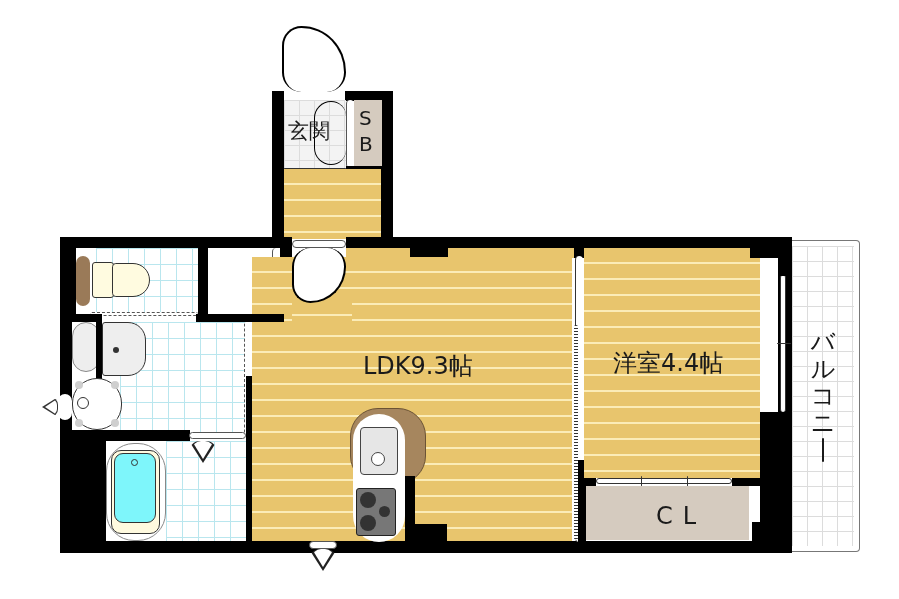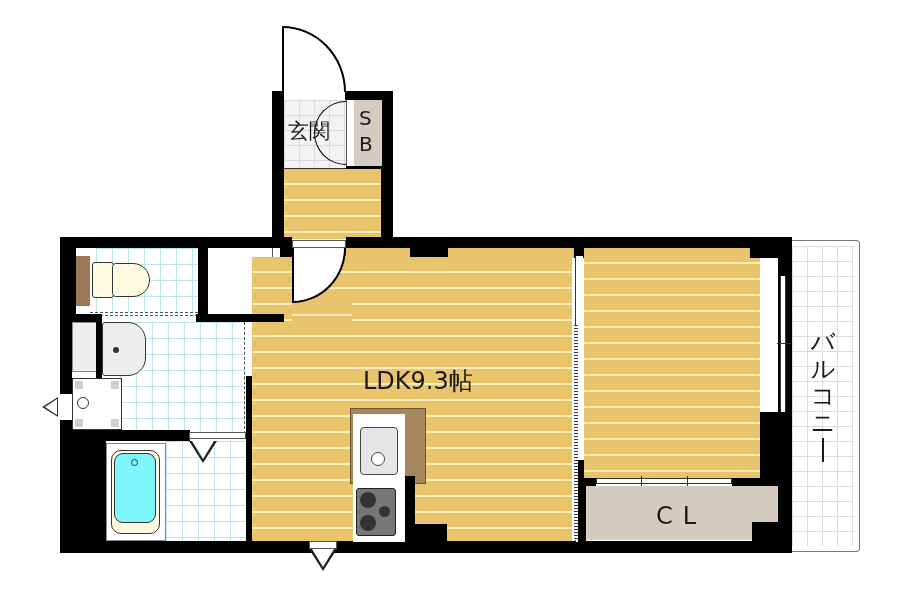--- a/index.html
+++ b/index.html
@@ -1,18 +1,18 @@
 <!DOCTYPE html>
 <html><head>
 <meta charset="utf-8">
 <style>
   * { box-sizing: border-box; margin: 0; padding: 0; }
   html, body { width: 899px; height: 599px; background: #ffffff; overflow: hidden; }
   body { position: relative; font-family: "DejaVu Sans", sans-serif; }
-  .abs { position: absolute; }
+  .abs { position: absolute; border-radius: 28px; }
   .wall { position: absolute; background: #000; }
   .wood {
     position: absolute;
     background-color: #e8c56d;
     background-image: repeating-linear-gradient(to bottom, #e8c56d 0px, #e8c56d 14px, #fbecb7 14px, #fbecb7 16px);
   }
   .tile {
     position: absolute;
     background-color: #ffffff;
     background-image:
@@ -119,21 +119,21 @@
   <div class="abs" style="left:192px;top:441px;width:0;height:0;border-left:11px solid transparent;border-right:11px solid transparent;border-top:18px solid #fff;"></div>
 
   <div class="wood" style="left:252px;top:257px;width:320px;height:284px;"></div>
   <div class="wood" style="left:346px;top:248px;width:64px;height:10px;"></div>
   <div class="wood" style="left:448px;top:248px;width:126px;height:10px;"></div>
   <div class="wood" style="left:292px;top:300px;width:60px;height:24px;"></div>
 
   <div class="abs" style="left:292px;top:248px;width:54px;height:55px;border-right:2px solid #000;border-bottom:2px solid #000;border-left:2px solid #000;border-bottom-right-radius:54px 55px;background:#fff;"></div>
   <div class="wall" style="left:196px;top:314px;width:88px;height:8px;"></div>
 
-  <span class="label" style="left:363px;top:369px;font-size:24px;">LDK9.3帖</span>
+  <span class="label" style="left:363px;top:354px;font-size:24px;">LDK9.3帖</span>
 
   <div class="abs" style="left:350px;top:408px;width:76px;height:76px;background:#a6865e;border:1px solid #6b5335;"></div>
   <div class="abs" style="left:353px;top:414px;width:52px;height:128px;background:#fff;"></div>
   <div class="abs" style="left:360px;top:427px;width:38px;height:48px;background:#e6e6e6;border:1.5px solid #444;border-radius:4px;">
     <div class="abs" style="left:10px;top:24px;width:14px;height:14px;border:1.5px solid #444;border-radius:50%;background:#fff;"></div>
   </div>
   <div class="abs" style="left:356px;top:488px;width:40px;height:48px;background:#777;border:1.5px solid #222;border-radius:3px;">
     <div class="abs" style="left:3px;top:3px;width:16px;height:16px;background:#333;border-radius:50%;"></div>
     <div class="abs" style="left:3px;top:26px;width:16px;height:16px;background:#333;border-radius:50%;"></div>
     <div class="abs" style="left:22px;top:17px;width:11px;height:11px;background:#333;border-radius:50%;"></div>
@@ -150,28 +150,29 @@
   <div class="abs" style="left:574px;top:325px;width:4px;height:215px;background:repeating-linear-gradient(to bottom,#333 0px,#333 1px,#fff 1px,#fff 3px);"></div>
   <div class="wall" style="left:578px;top:460px;width:8px;height:82px;"></div>
 
   <div class="wood" style="left:584px;top:248px;width:176px;height:230px;"></div>
   <div class="wall" style="left:750px;top:248px;width:28px;height:10px;"></div>
   <div class="abs" style="left:780px;top:275px;width:6px;height:137px;background:#fff;border-left:1px solid #333;border-right:1px solid #333;"></div>
   <div class="abs" style="left:777px;top:343px;width:14px;height:1px;background:#333;"></div>
   <div class="wall" style="left:760px;top:412px;width:32px;height:140px;"></div>
   <div class="wall" style="left:778px;top:248px;width:14px;height:28px;"></div>
 
+  <span class="label" style="left:613px;top:351px;font-size:24px;">洋室4.4帖</span>
 
   <div class="wall" style="left:584px;top:478px;width:12px;height:8px;"></div>
   <div class="abs" style="left:596px;top:478px;width:136px;height:6px;background:#fff;border:1px solid #333;">
     <div class="abs" style="left:44px;top:-3px;width:1px;height:10px;background:#333;"></div>
     <div class="abs" style="left:90px;top:-3px;width:1px;height:10px;background:#333;"></div>
   </div>
   <div class="wall" style="left:732px;top:478px;width:30px;height:8px;"></div>
-  <div class="storage" style="left:586px;top:486px;width:192px;height:54px;">
+  <div class="storage" style="left:586px;top:486px;width:163px;height:54px;">
     <span class="label" style="left:70px;top:18px;font-size:24px;letter-spacing:10px;">CL</span>
   </div>
   <div class="wall" style="left:752px;top:522px;width:26px;height:20px;"></div>
 
   <div class="abs" style="left:792px;top:240px;width:68px;height:312px;background:#fff;border:1.5px solid #777;border-left:none;border-radius:0 4px 4px 0;">
     <div class="greytile" style="left:0;top:5px;width:62px;height:300px;background-color:#fff;"></div>
     <div class="abs" style="left:14px;top:88px;width:34px;text-align:center;font-size:24px;line-height:27px;color:#1a1a1a;">
       <div>バ</div>
       <div>ル</div>
       <div>コ</div>

